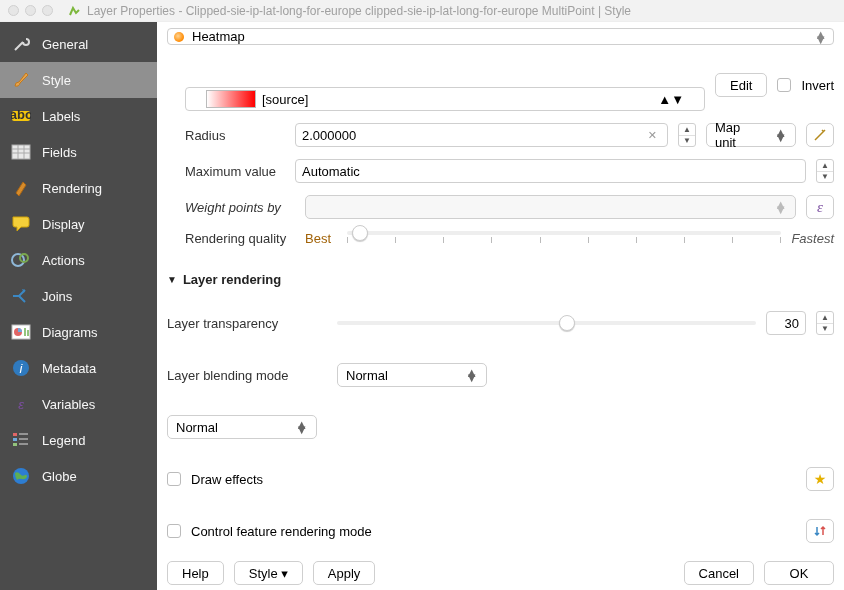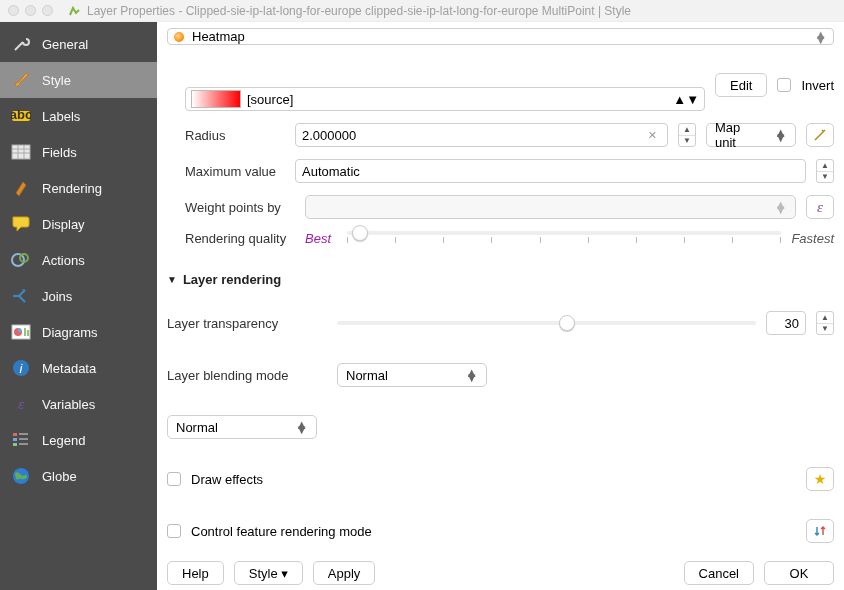--- a/index.html
+++ b/index.html
@@ -197,21 +197,21 @@
         <span class="txt">Heatmap</span>
         <span class="chev">
             <span>▲</span>
             <span>▼</span>
           </span>
       </div>
 
       <div class="indent">
 
         <div class="row">
-          <div class="input-like" style="flex:1; padding:2px 5px; gap:6px;margin-top:28px;">
+          <div class="input-like" style="flex:1; padding:2px 20px; gap:6px;margin-top:28px;">
             <span class="gradient-swatch"></span>
             <span style="flex:1">[source]</span>
             <span class="chev"><span>▲</span><span>▼</span></span>
           </div>
           <button class="btn">
               <span>Edit</span>
             </button>
           <span class="chk"></span>
           <span>Invert</span>
         </div>
@@ -245,36 +245,36 @@
           <div class="input-like" style="flex:1;">
             <span style="flex:1">Automatic</span>
           </div>
           <div class="spinner">
               <div>▲</div>
               <div>▼</div>
             </div>
         </div>
 
         <div class="row">
-          <span class="label-col" style="width:110px;">Weight points by</span>
+          <span class="label-col" style="width:110px;font-style:italic;">Weight points by</span>
           <div class="combo" style="flex:1; background:#f7f7f7;">
             <span style="flex:1"></span>
             <span class="chev" style="color:#bbb">
                 <span>▲</span>
                 <span>▼</span>
               </span>
           </div>
           <button class="btn tiny">
             <span style="font-family:serif; font-style:italic; color:#7b4ea0; font-size:15px;">ε</span>
           </button>
         </div>
 
         <div class="row" style="align-items:flex-start;">
           <span class="label-col" style="width:110px;">Rendering quality</span>
-          <span style="font-style:italic; color:#a21caf; width:32px;">Best</span>
+          <span style="color:#a16207; width:32px;">Best</span>
           <div style="flex:1;">
             <div class="slider-track">
               <div class="thumb" id="quality-thumb" style="left: 3%;"></div>
             </div>
             <div class="tick-row">
               <span></span>
                 <span></span>
                 <span></span>
                 <span></span>
                 <span></span>

